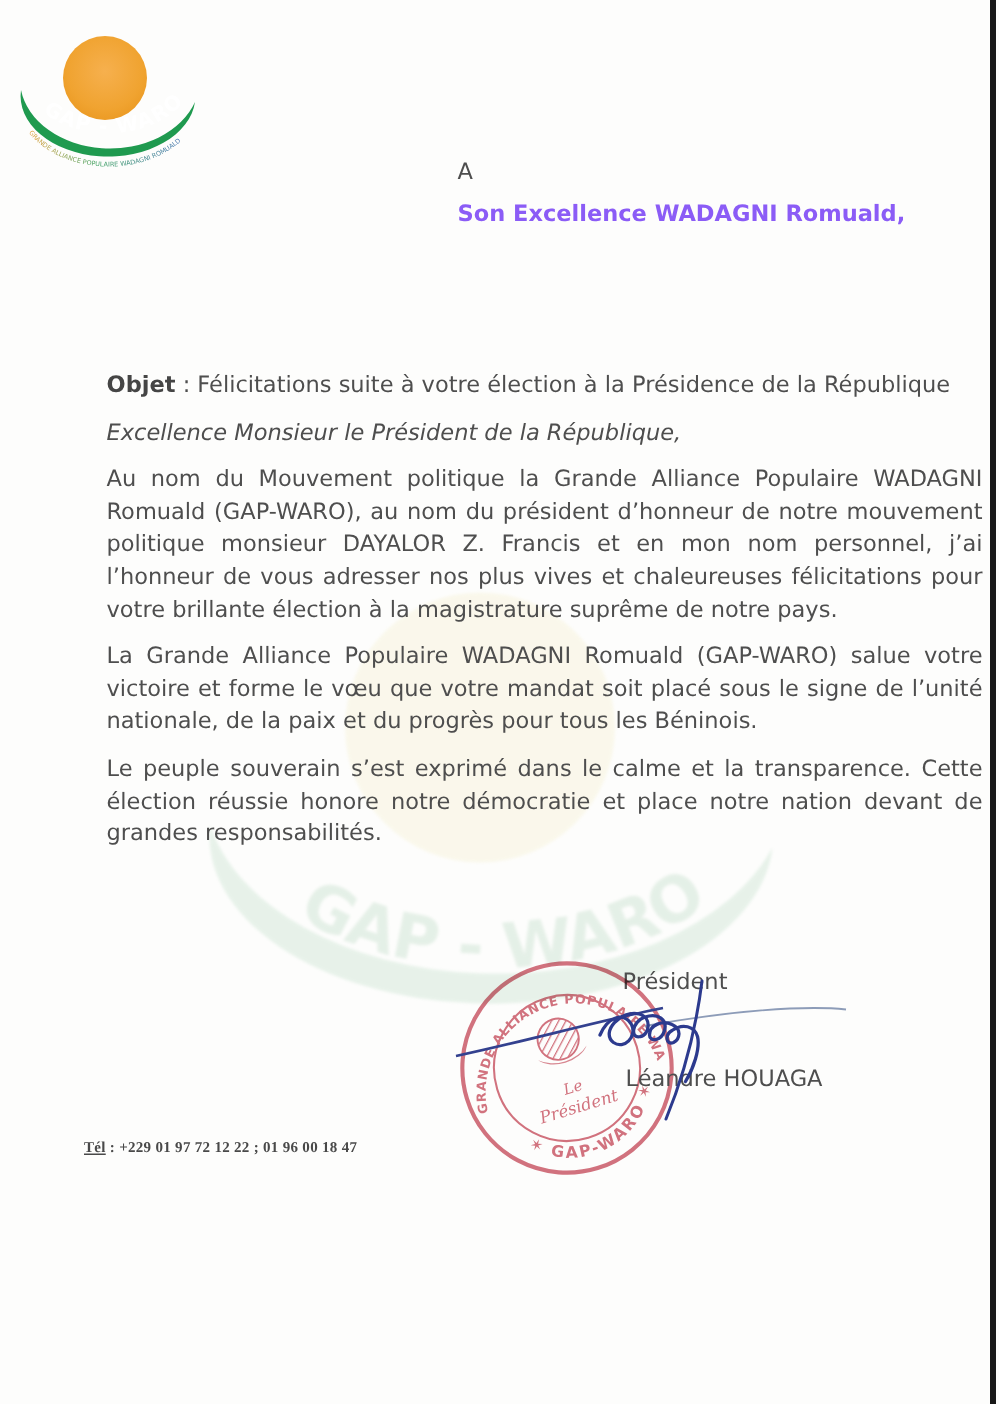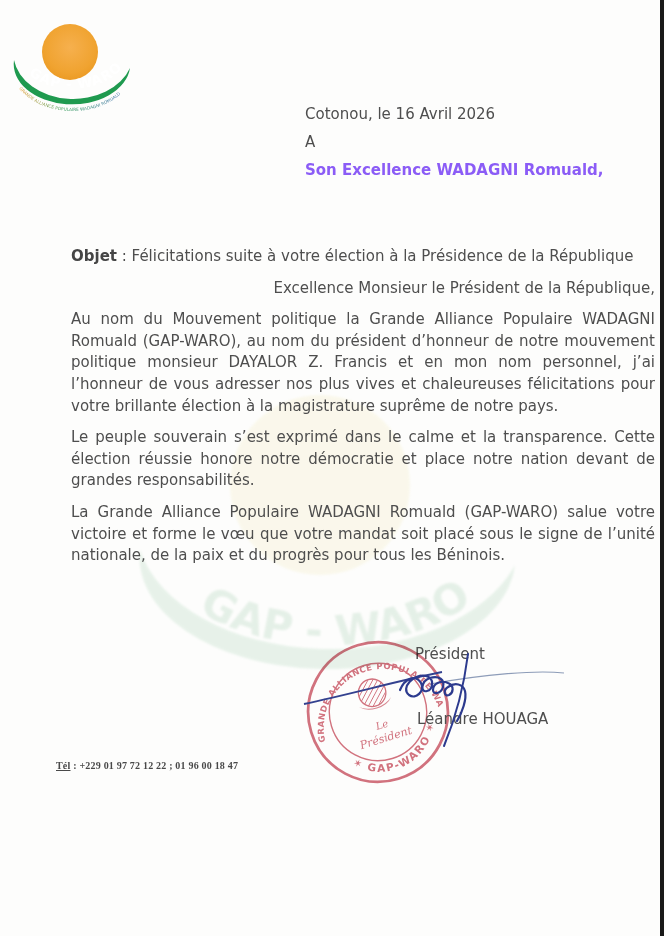--- a/index.html
+++ b/index.html
@@ -16,21 +16,21 @@
   
   .headerblock { position:absolute; left:305px; top:100px; z-index:2; font-size:15px; line-height:28px; }
   .headerblock div { white-space:nowrap; }
   .hb-bold { font-weight:bold; color:#8b5cf6; }
 
   
   .content { position:absolute; left:58px; top:246px; width:584px; z-index:2;
              font-size:15px; line-height:21.6px; text-align:justify;margin-left:13px; }
   .content p { margin:0 0 10px 0; }
   .subject-label { font-weight:bold; color:#454545; }
-  .salutation { text-align:right; }
+  .salutation { text-align:left;font-style:italic; }
 
   
   .watermark { position:absolute; left:105px; top:385px; width:440px; height:290px; opacity:0.15; z-index:1; filter:blur(1px); }
 
   
   .closing-title { position:absolute; left:415px; top:645px; font-size:15px; z-index:3; }
   .signer-name   { position:absolute; left:417px; top:710px; font-size:15px; z-index:4; }
   .stamp     { position:absolute; left:304px; top:638px; width:148px; height:148px; z-index:3; mix-blend-mode:multiply; opacity:0.88; }
   .signature { position:absolute; left:296px; top:638px; width:354px; height:120px; z-index:4; }
 
@@ -74,31 +74,30 @@
     <path d="M8,52 A60,46 0 0 0 124,60 A52,36 0 0 1 8,52 Z" fill="#1f9a4f"></path>
     <text font-size="13.5" font-weight="bold" letter-spacing="1" fill="#ffffff" font-family="DejaVu Sans, sans-serif">
       <textPath href="#logoArc" startOffset="6%">GAP - WARO</textPath>
     </text>
     <text font-size="4.3" fill="url(#gradTiny)" font-family="DejaVu Sans, sans-serif" opacity="0.9">
       <textPath href="#logoArcSub" startOffset="4%">GRANDE ALLIANCE POPULAIRE WADAGNI ROMUALD</textPath>
     </text>
   </svg>
 
   <div class="headerblock">
-    <div>Cotonou, le 16 Avril 2026</div>
     <div>A</div>
     <div class="hb-bold">Son Excellence WADAGNI Romuald,</div>
   </div>
 
   <div class="content">
     <p><span class="subject-label">Objet</span><span> : </span><span>Félicitations suite à votre élection à la Présidence de la République</span></p>
     <p class="salutation">Excellence Monsieur le Président de la République,</p>
     <p>Au nom du Mouvement politique la Grande Alliance Populaire WADAGNI Romuald (GAP-WARO), au nom du président d’honneur de notre mouvement politique monsieur DAYALOR Z. Francis et en mon nom personnel, j’ai l’honneur de vous adresser nos plus vives et chaleureuses félicitations pour votre brillante élection à la magistrature suprême de notre pays.</p>
+    <p>La Grande Alliance Populaire WADAGNI Romuald (GAP-WARO) salue votre victoire et forme le vœu que votre mandat soit placé sous le signe de l’unité nationale, de la paix et du progrès pour tous les Béninois.</p>
     <p>Le peuple souverain s’est exprimé dans le calme et la transparence. Cette élection réussie honore notre démocratie et place notre nation devant de grandes responsabilités.</p>
-    <p>La Grande Alliance Populaire WADAGNI Romuald (GAP-WARO) salue votre victoire et forme le vœu que votre mandat soit placé sous le signe de l’unité nationale, de la paix et du progrès pour tous les Béninois.</p>
   </div>
 
   <div class="closing-title">Président</div>
   <div class="signer-name">Léandre HOUAGA</div>
 
   <svg class="stamp" viewBox="0 0 140 140">
     <defs>
       <pattern id="hatch" width="4" height="4" patternTransform="rotate(45)" patternUnits="userSpaceOnUse">
         <line x1="0" y1="0" x2="0" y2="4" stroke="#cd5f6d" stroke-width="1.6"></line>
       </pattern>

